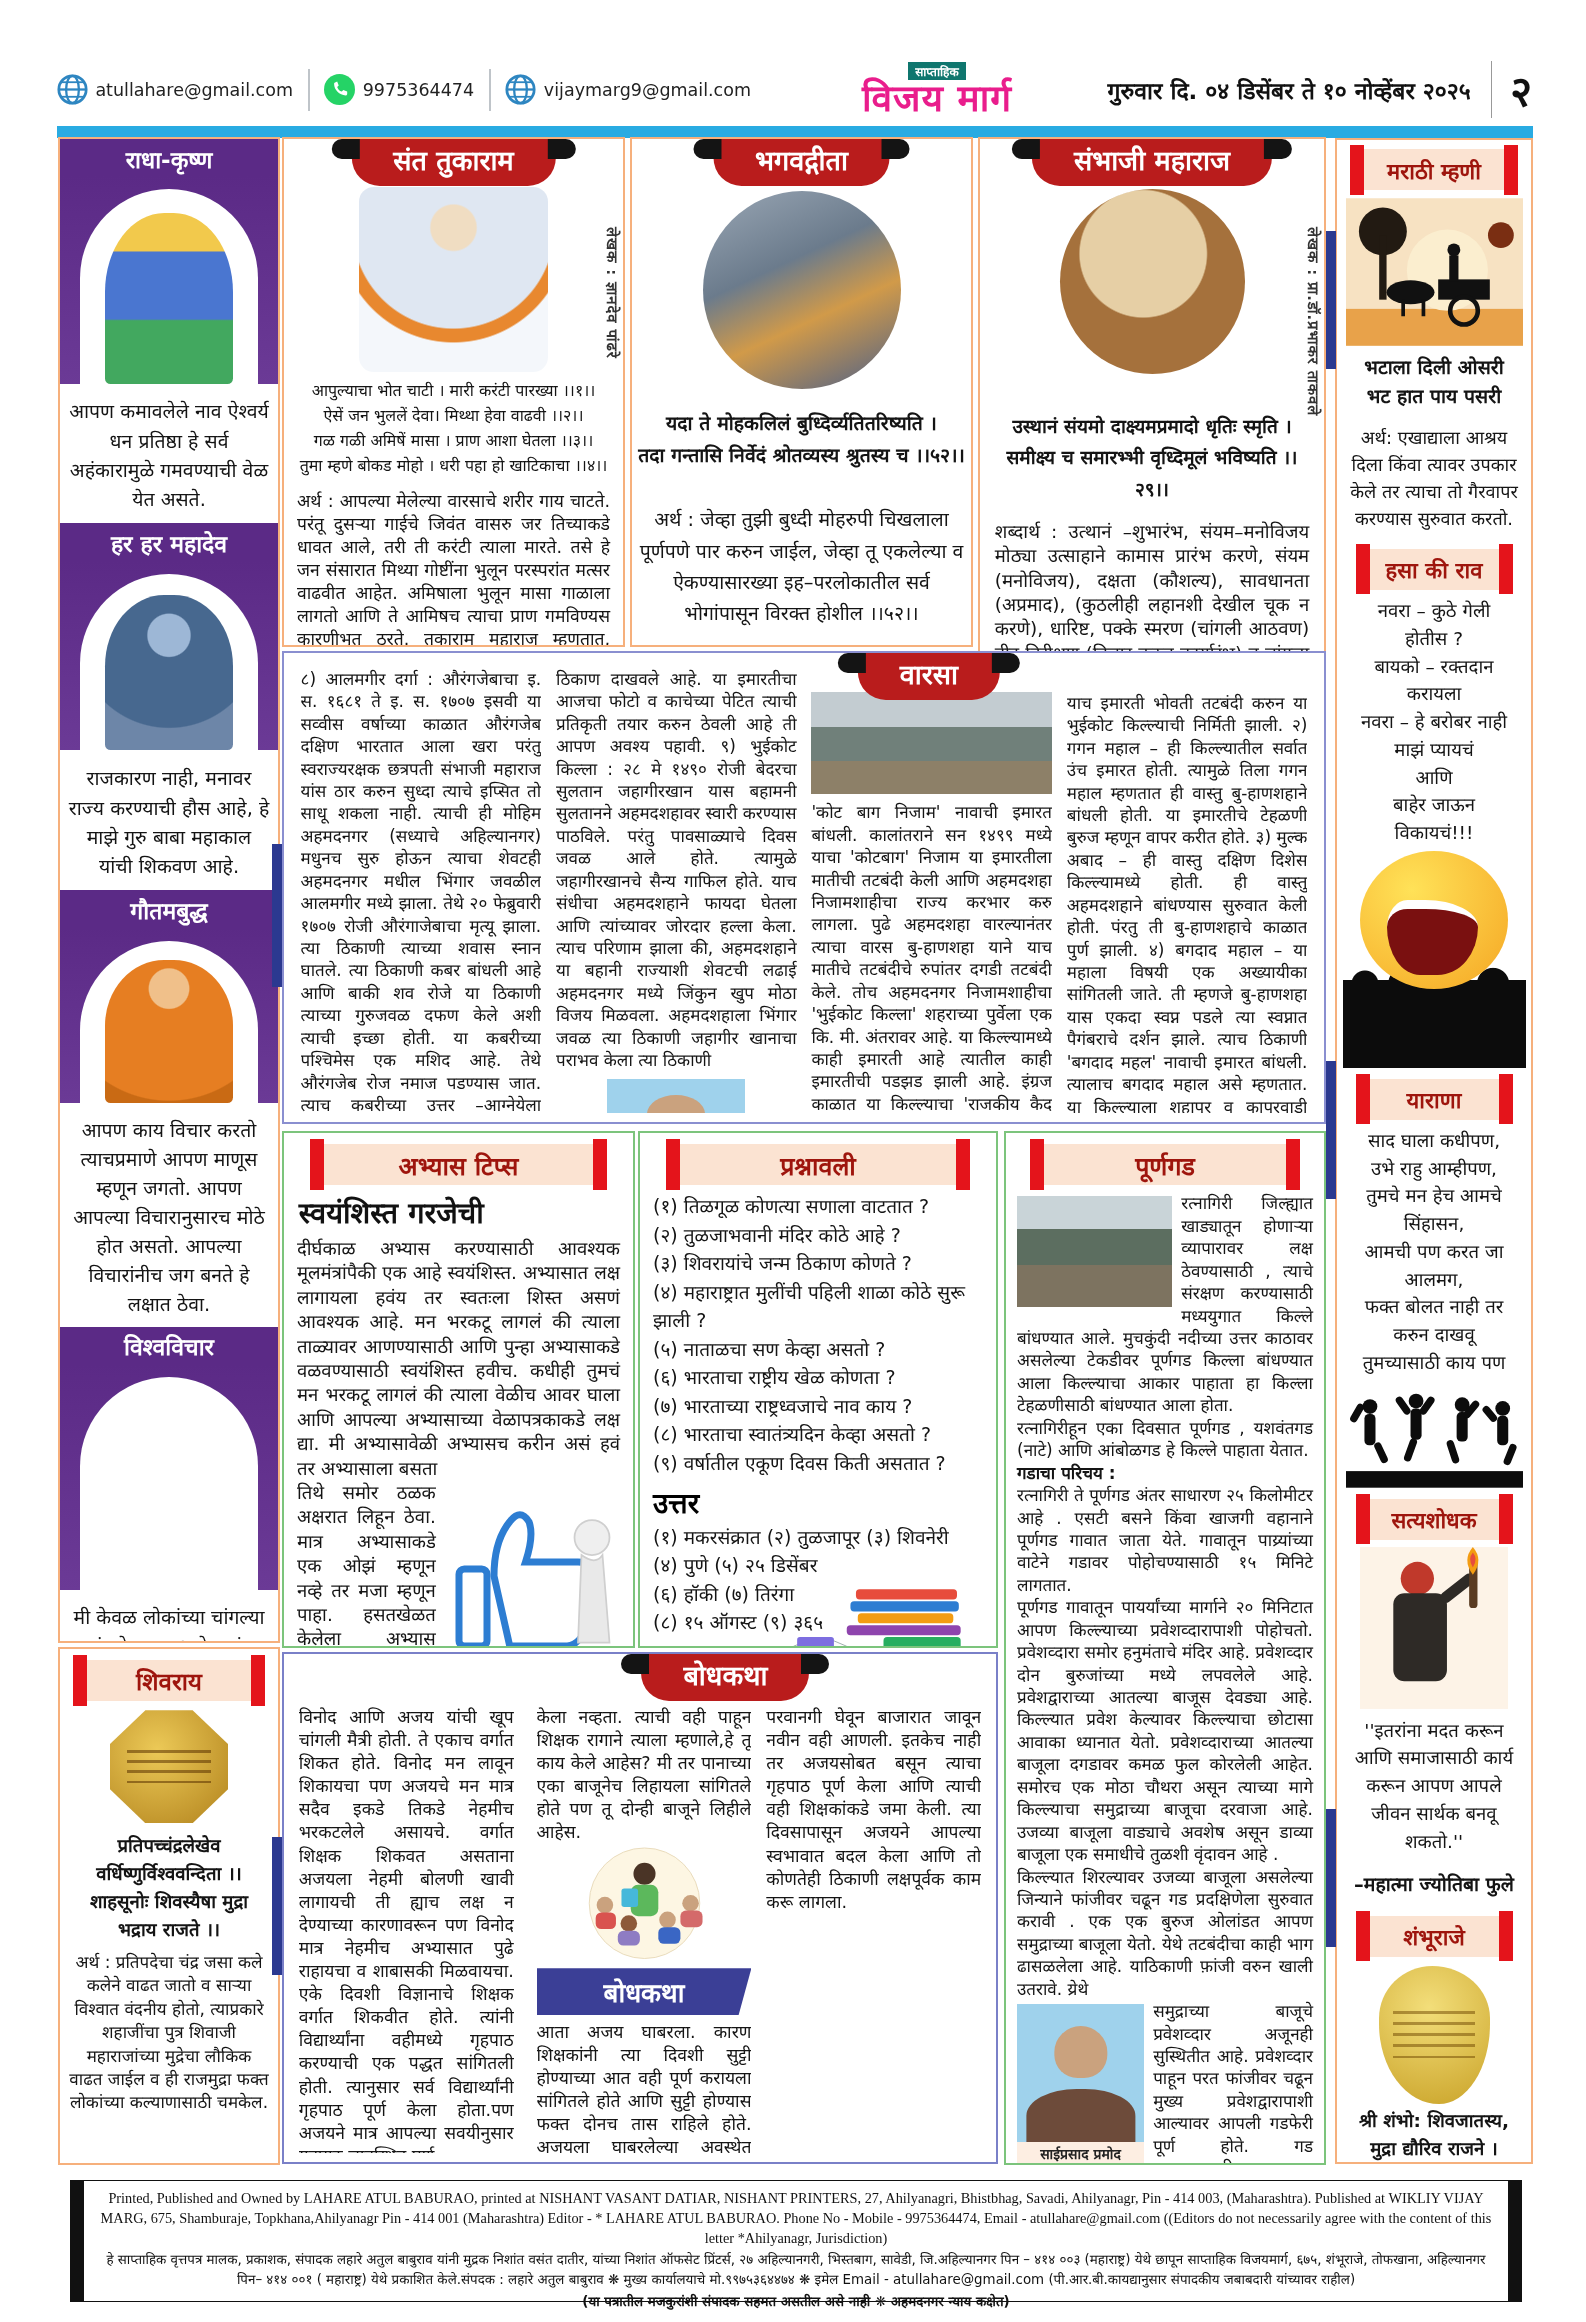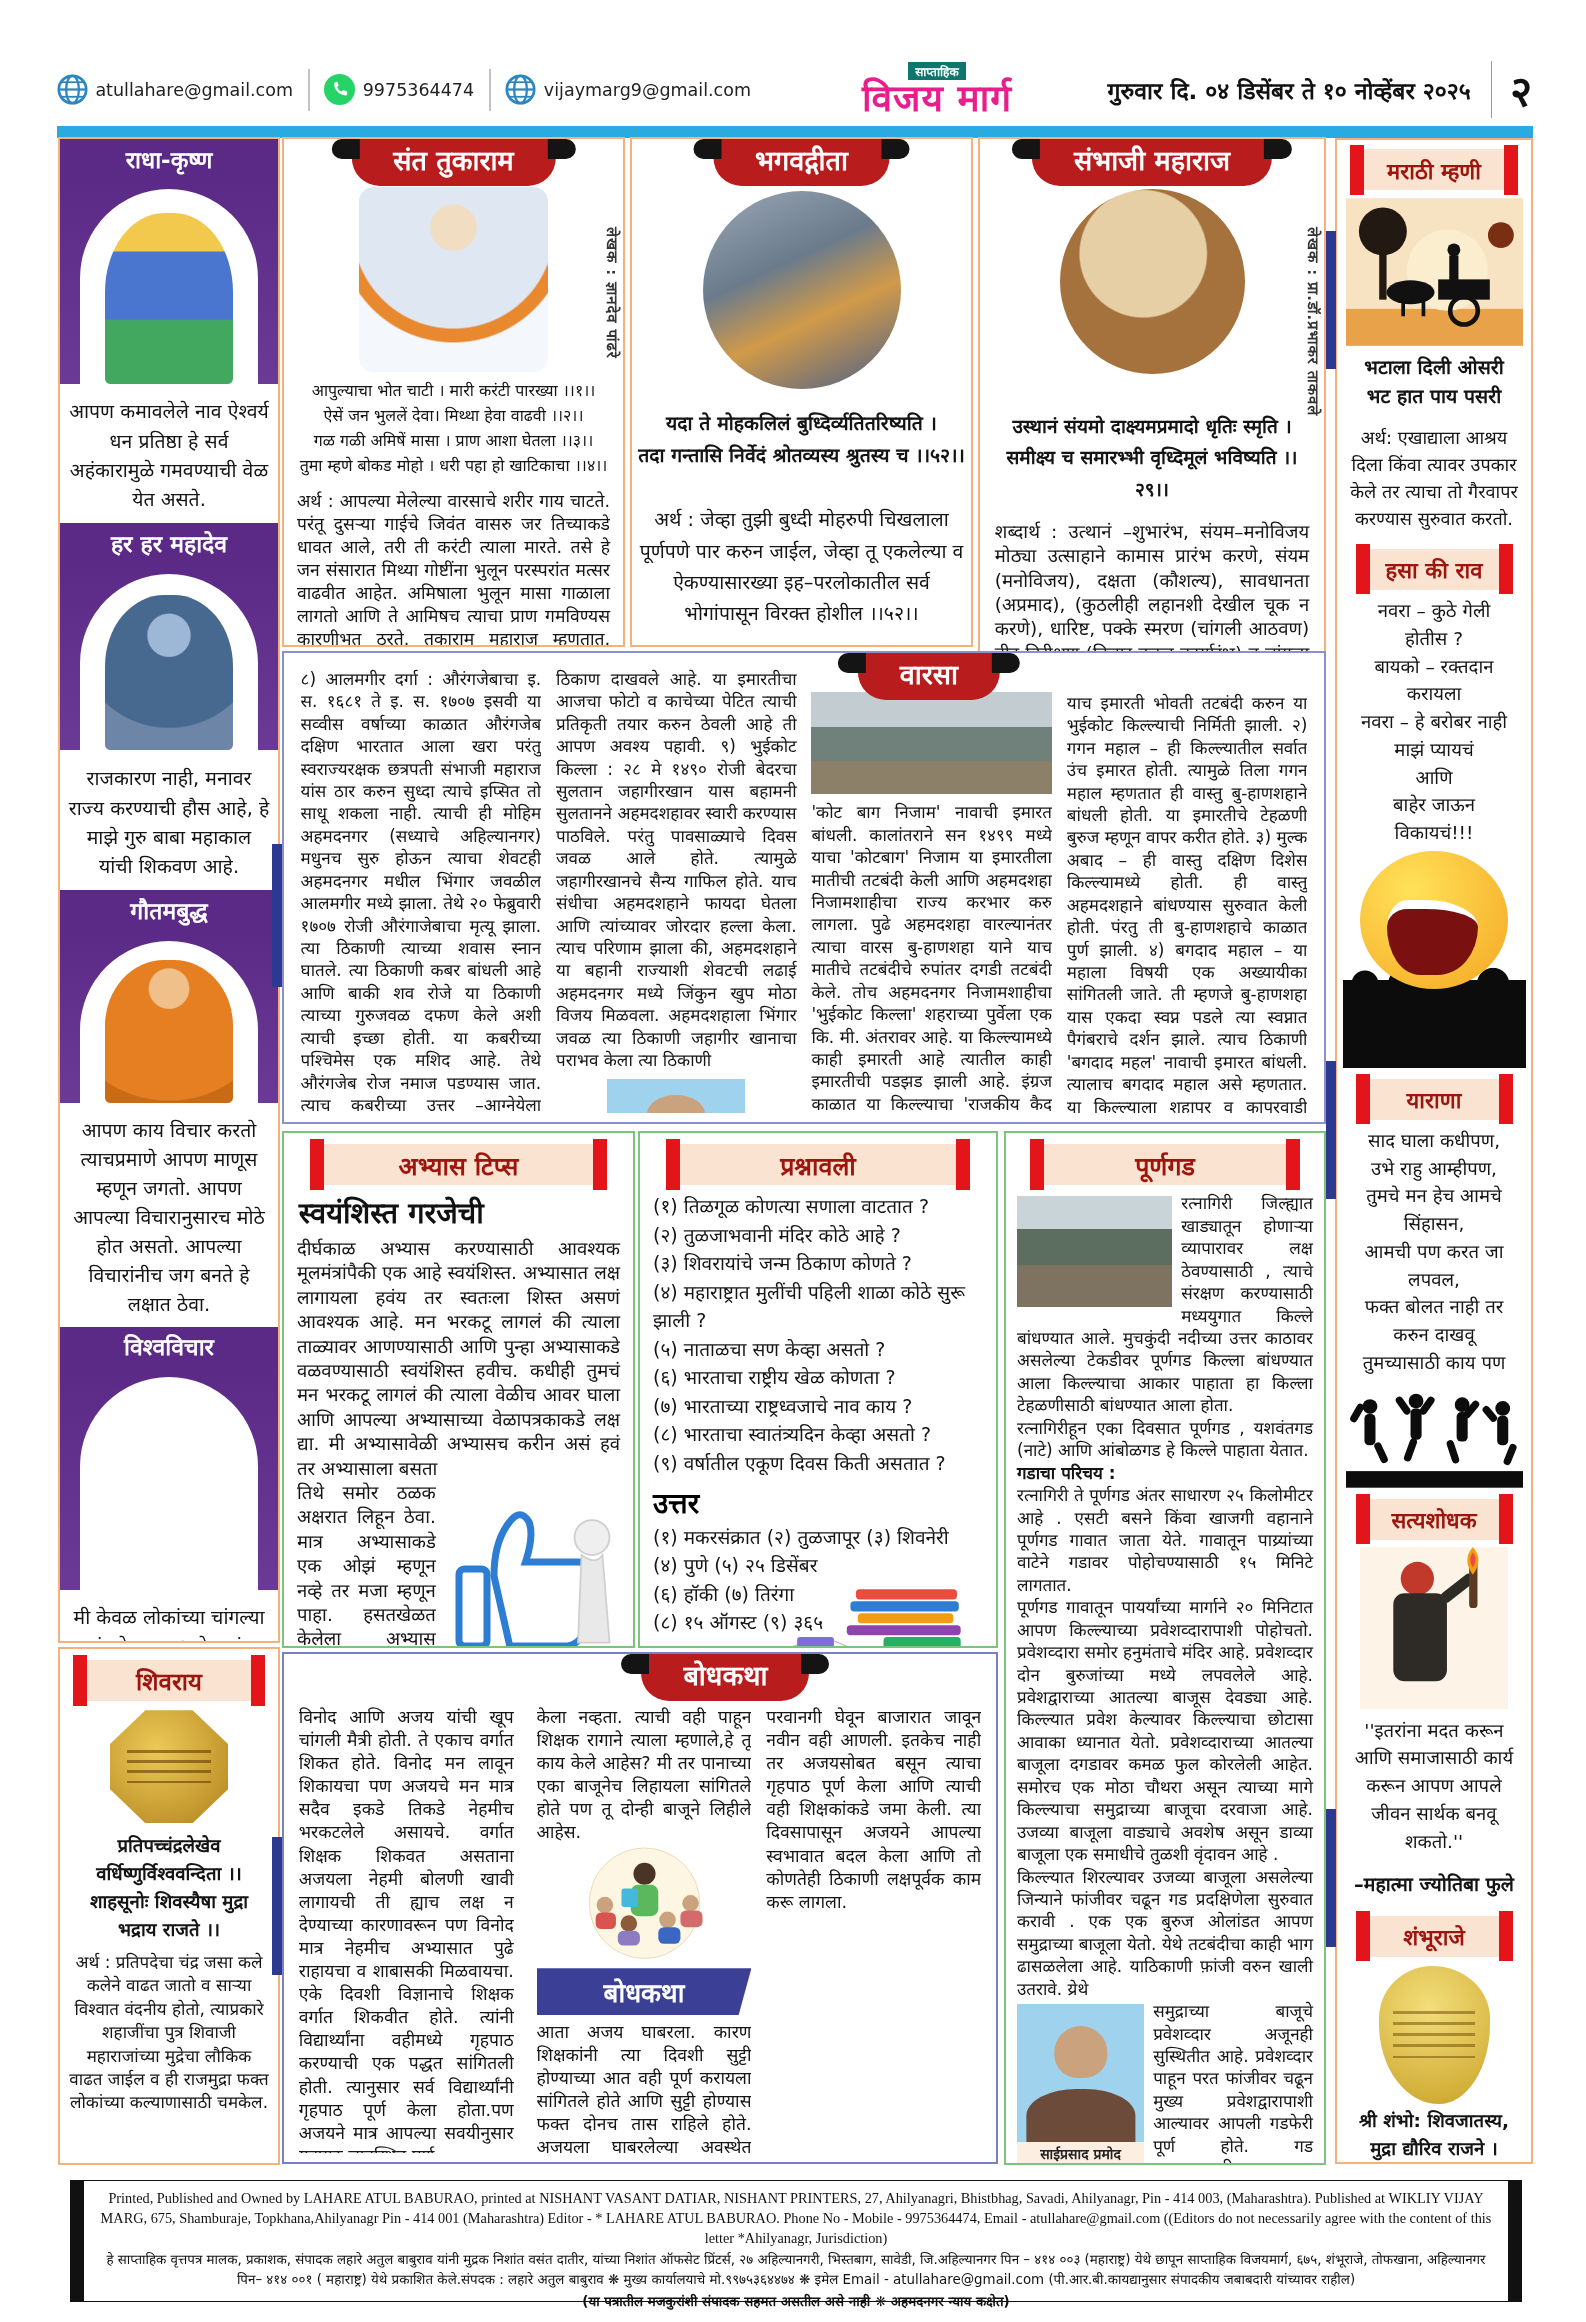--- a/index.html
+++ b/index.html
@@ -403,21 +403,21 @@
     </div>
 
     <div>
       <div class="band" style="font-size:22px;">याराणा</div>
       <div class="cq" style="font-size:18.5px;line-height:1.5;">
         <div>साद घाला कधीपण,</div>
         <div>उभे राहु आम्हीपण,</div>
         <div>तुमचे मन हेच आमचे</div>
         <div>सिंहासन,</div>
         <div>आमची पण करत जा</div>
-        <div>लपवल,</div>
+        <div>आलमग,</div>
         <div>फक्त बोलत नाही तर</div>
         <div>करुन दाखवू</div>
         <div>तुमच्यासाठी काय पण</div>
       </div>
       <svg width="177" height="102" viewBox="0 0 192 110" style="margin:9.2px auto 0;">
         <rect y="92" width="192" height="18" fill="#0c0c0c"></rect>
         <g fill="#0c0c0c">
           <circle cx="26" cy="22" r="8"></circle>
             <rect x="20" y="30" width="12" height="34" rx="5"></rect>
             <rect x="8" y="18" width="8" height="22" rx="4" transform="rotate(30 12 29)"></rect>

